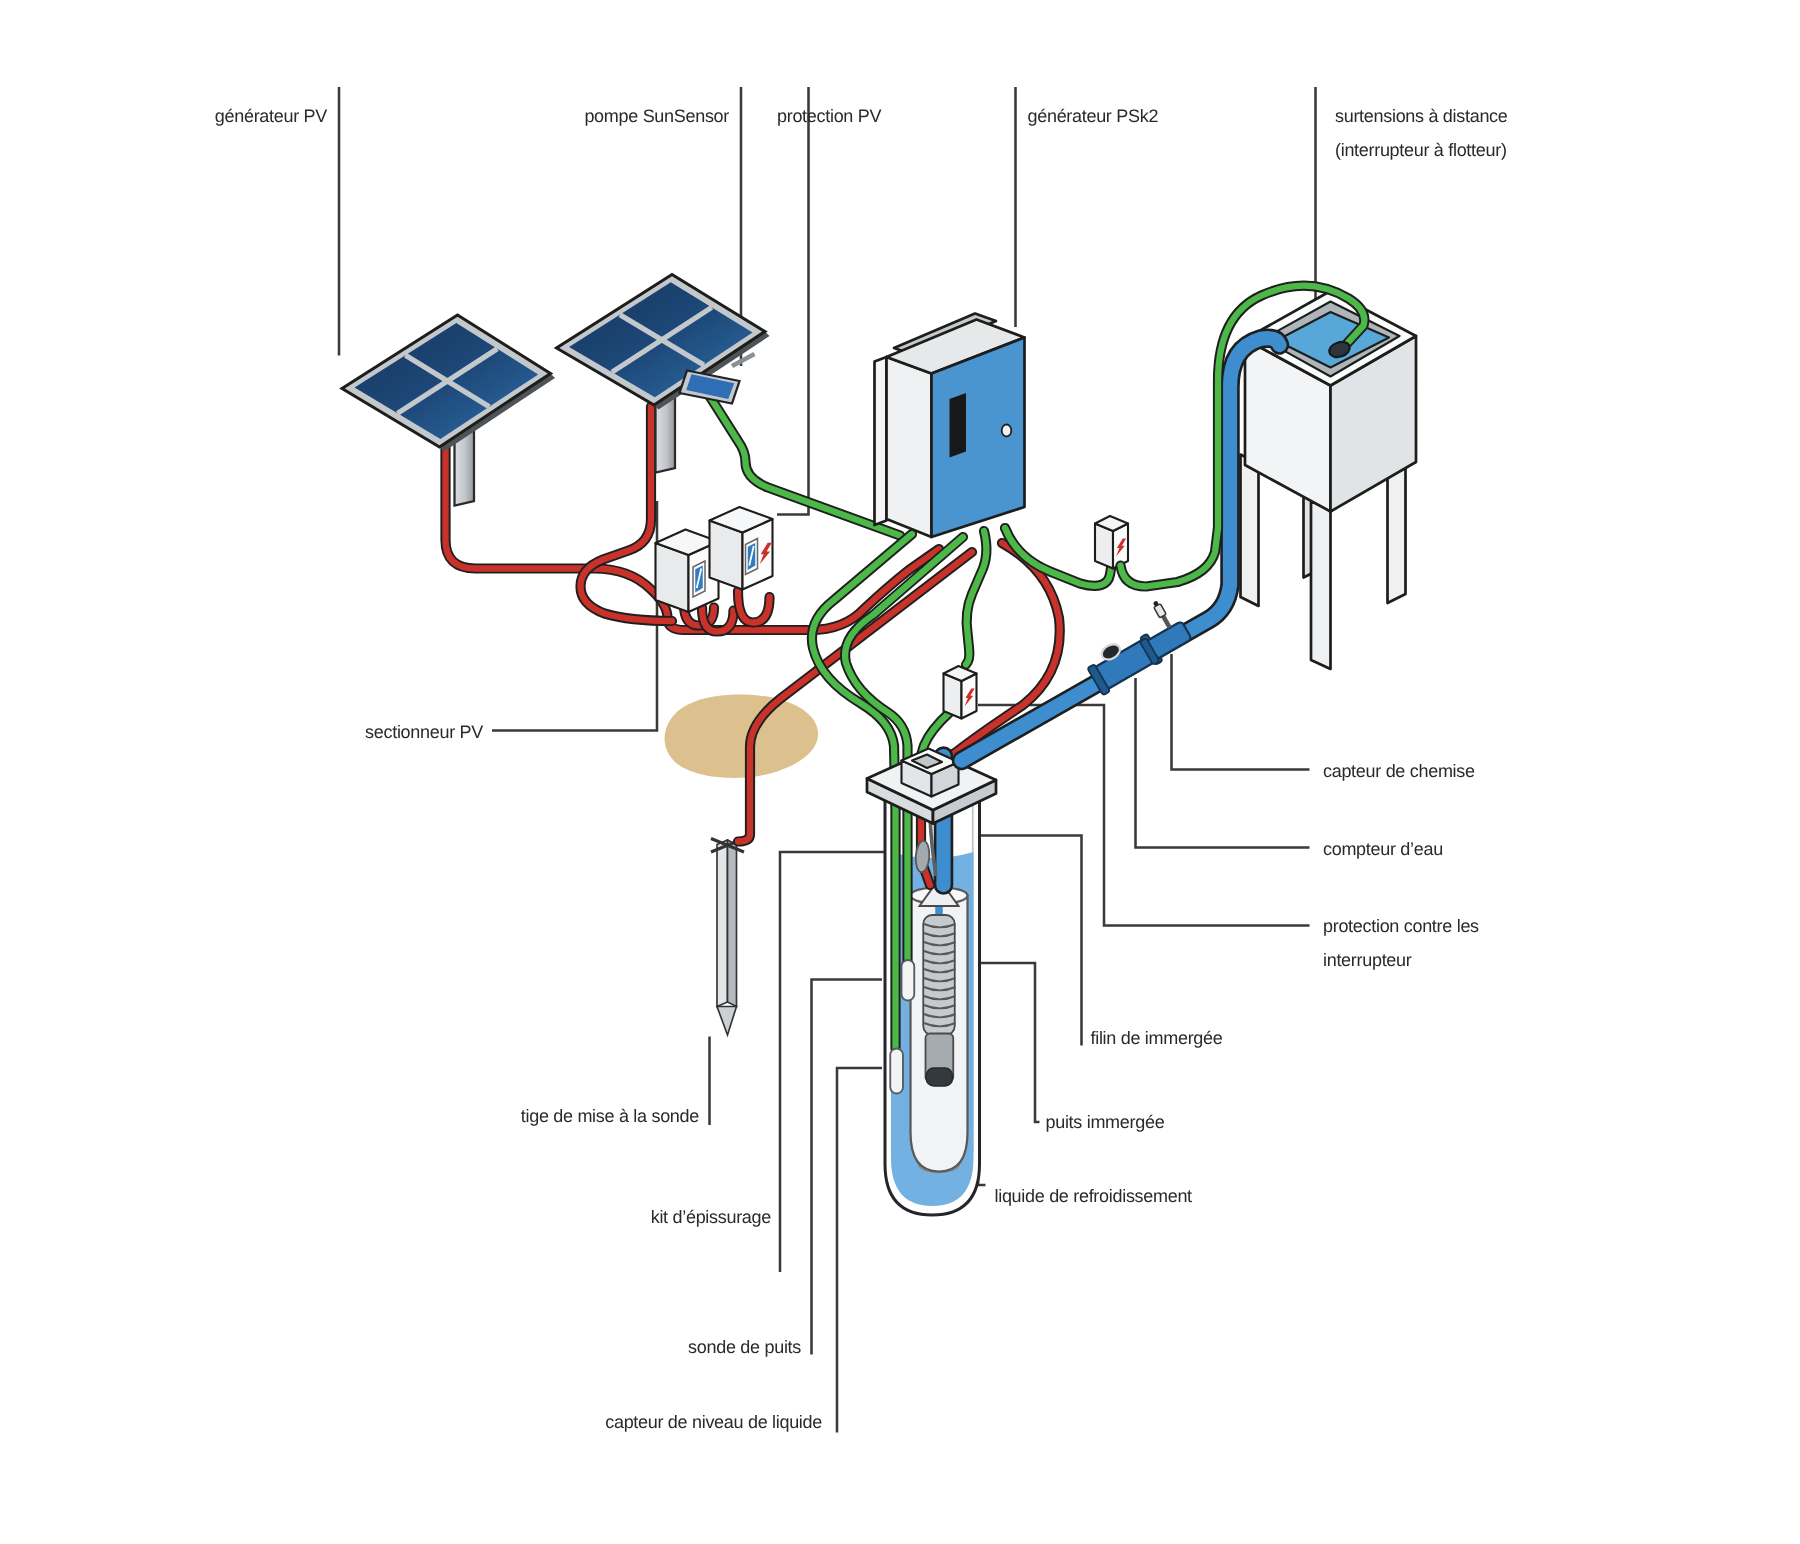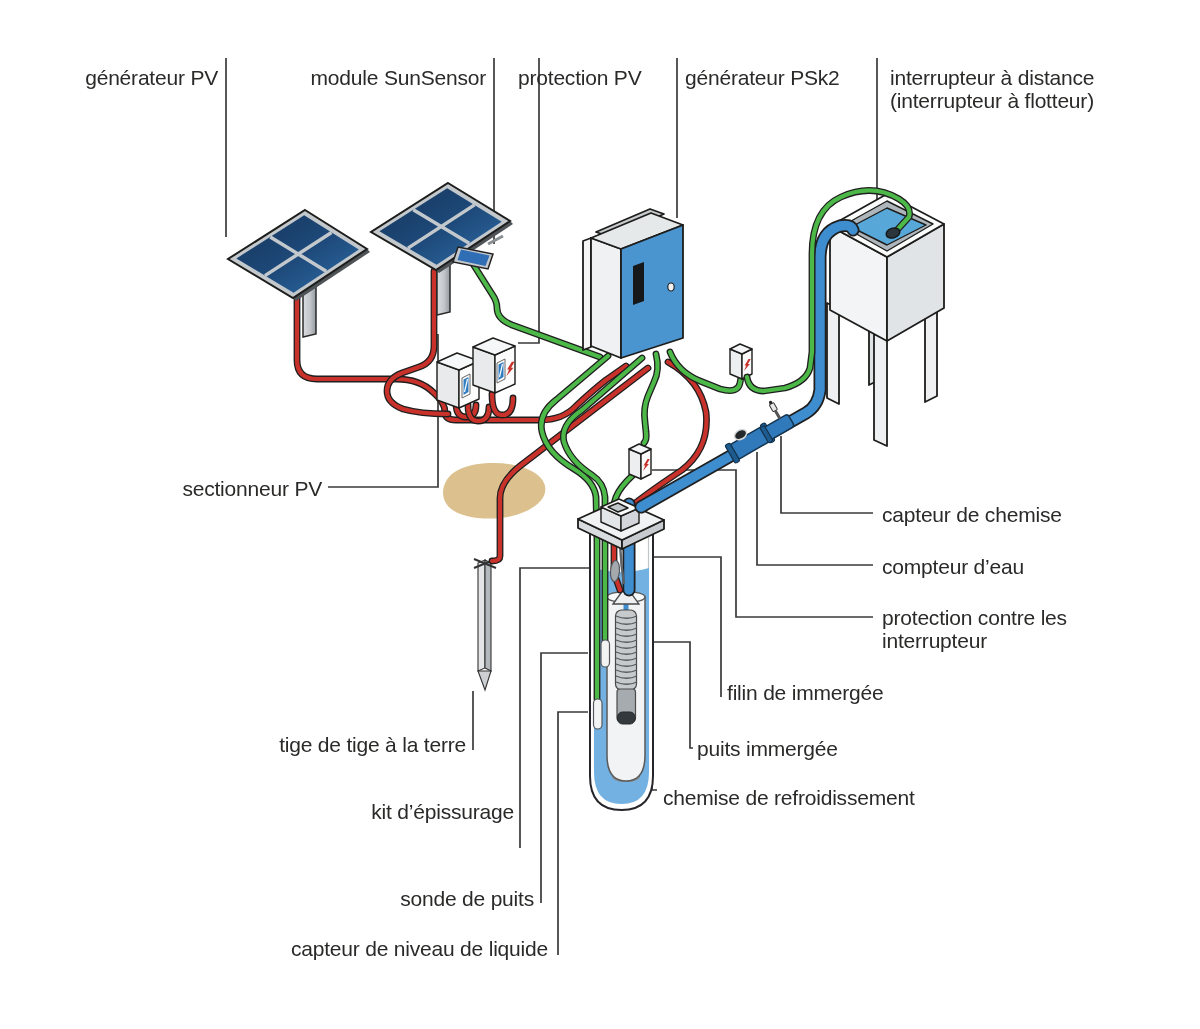--- a/index.html
+++ b/index.html
@@ -2,21 +2,21 @@
 <html style="--wire-red: #c9322b; --wire-green: #4cb848; --pipe-blue: #3d8dcf; --controller-blue: #4a94d0; --panel-dark: #16365c; --panel-light: #2f6da8; --water: #57a7d9; --well-water: #72b1e2; --ground-tan: #dcc18f; --label: #2b2a29; --leader: #3a3a3a;"><head>
 <meta charset="utf-8">
 <style>
   html,body{margin:0;padding:0;background:#ffffff;}
   .canvas{
     position:relative;width:1200px;height:1029px;background:#fff;
     font-family:"Liberation Sans", sans-serif;overflow:hidden;
   }
   .canvas svg{position:absolute;left:0;top:0;}
   .lbl{
-    position:absolute;font-size:21px;line-height:23px;color:var(--label,#2b2a29);
+    position:absolute;font-size:12px;line-height:23px;color:var(--label,#2b2a29);
     letter-spacing:-0.2px;white-space:nowrap;
   }
   .ra{text-align:right;}
   
   .leader{stroke:var(--leader,#3a3a3a);stroke-width:1.7;fill:none;}
   
   .wo{stroke:#1f1f1f;stroke-width:6.8;fill:none;stroke-linecap:round;stroke-linejoin:round;}
   .wr{stroke:var(--wire-red,#c9322b);stroke-width:4.2;fill:none;stroke-linecap:round;stroke-linejoin:round;}
   .wg{stroke:var(--wire-green,#4cb848);stroke-width:4.2;fill:none;stroke-linecap:round;stroke-linejoin:round;}
   .pwo{stroke:#1f1f1f;stroke-width:13;fill:none;stroke-linecap:round;stroke-linejoin:round;}
@@ -261,34 +261,34 @@
   <g>
     <use href="#p-gd2" class="wo"></use>
         <use href="#p-gd2" class="wg"></use>
     <g transform="translate(893,233) rotate(-18)">
       <ellipse rx="7" ry="4.8" fill="#2c353b" stroke="#15181a" stroke-width="1.4"></ellipse>
     </g>
   </g>
 </svg>
 
 <div class="lbl ra" style="right:982px;top:66px">générateur PV</div>
-<div class="lbl ra" style="right:714px;top:66px">module SunSensor</div>
+<div class="lbl ra" style="right:714px;top:66px">pompe SunSensor</div>
 <div class="lbl" style="left:518px;top:66px">protection PV</div>
 <div class="lbl" style="left:685px;top:66px">générateur PSk2</div>
 <div>
-  <div class="lbl" style="left:890px;top:66px">interrupteur à distance</div>
+  <div class="lbl" style="left:890px;top:66px">surtensions à distance</div>
   <div class="lbl" style="left:890px;top:89px">(interrupteur à flotteur)</div>
 </div>
 <div class="lbl ra" style="right:878px;top:477px">sectionneur PV</div>
 <div class="lbl" style="left:882px;top:503px">capteur de chemise</div>
 <div class="lbl" style="left:882px;top:555px">compteur d’eau</div>
 <div>
   <div class="lbl" style="left:882px;top:606px">protection contre les</div>
   <div class="lbl" style="left:882px;top:629px">interrupteur</div>
 </div>
 <div class="lbl" style="left:727px;top:681px">filin de immergée</div>
 <div class="lbl" style="left:697px;top:737px">puits immergée</div>
-<div class="lbl" style="left:663px;top:786px">chemise de refroidissement</div>
-<div class="lbl ra" style="right:734px;top:733px">tige de tige à la terre</div>
+<div class="lbl" style="left:663px;top:786px">liquide de refroidissement</div>
+<div class="lbl ra" style="right:734px;top:733px">tige de mise à la sonde</div>
 <div class="lbl ra" style="right:686px;top:800px">kit d’épissurage</div>
 <div class="lbl ra" style="right:666px;top:887px">sonde de puits</div>
 <div class="lbl ra" style="right:652px;top:937px">capteur de niveau de liquide</div>
 </div>
 
 </body></html>

